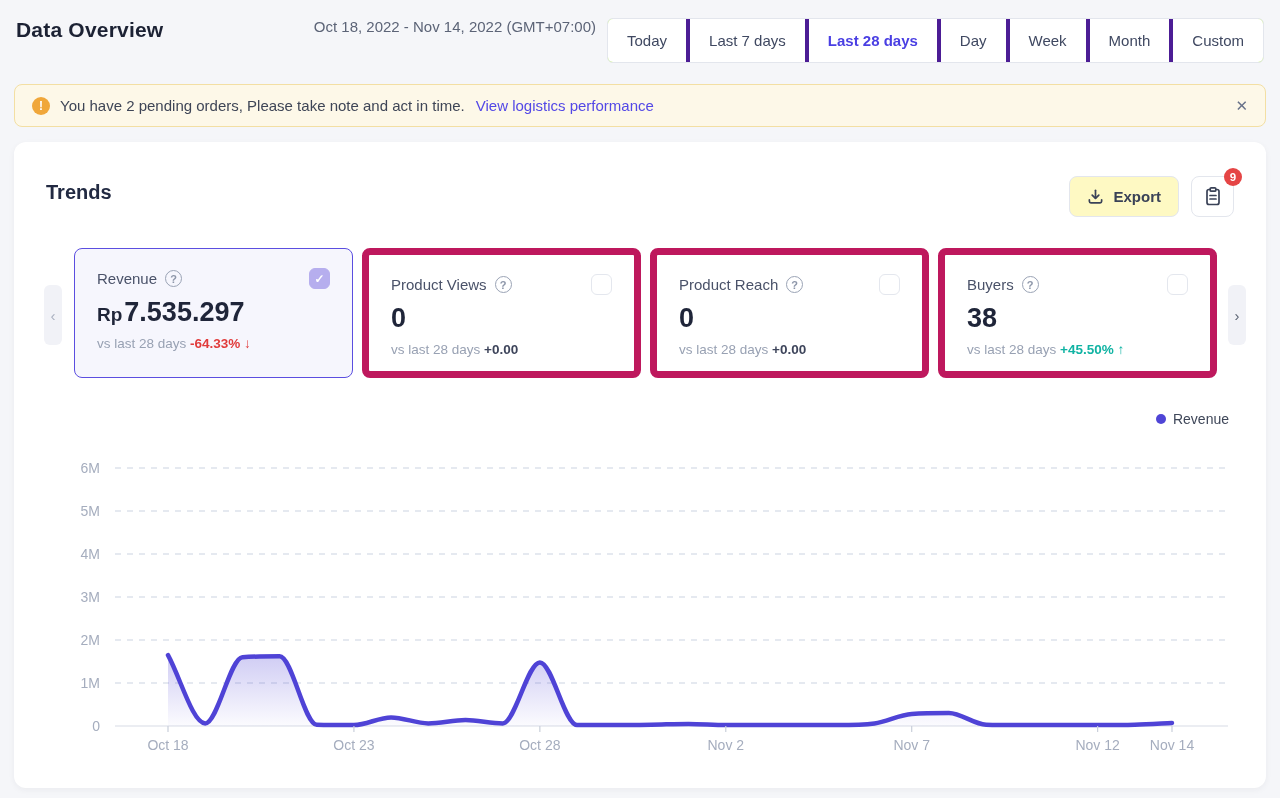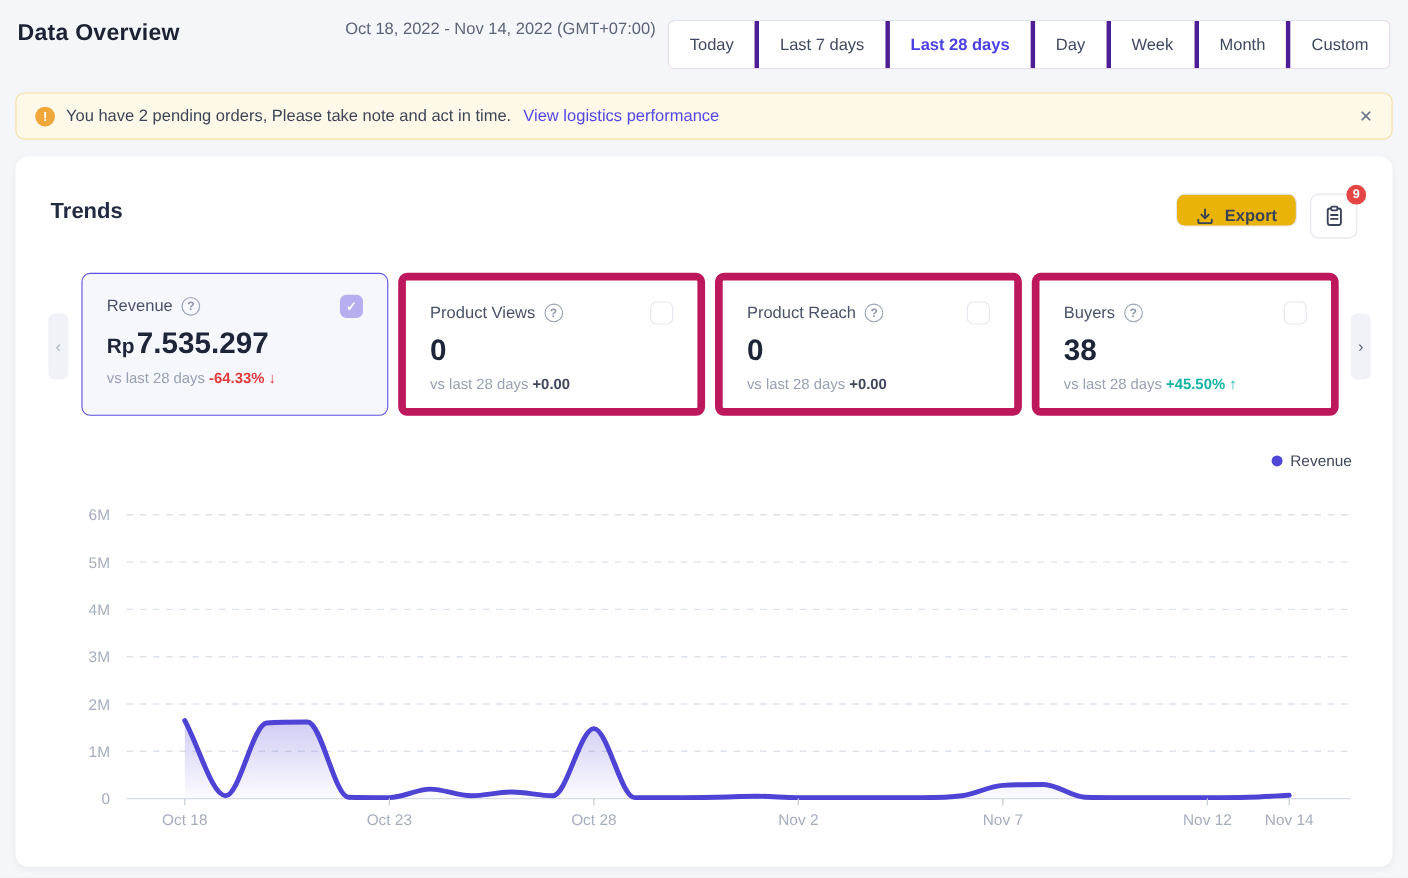--- a/index.html
+++ b/index.html
@@ -4,38 +4,38 @@
 <style>
   * { margin:0; padding:0; box-sizing:border-box; }
   html,body { background:#e9ebf1; }
   body { font-family:"Liberation Sans", sans-serif; }
   .stage { position:relative; width:1280px; height:798px; background:#f5f6f9; overflow:hidden; }
 
   
   .hdr { display:flex; align-items:flex-start; padding:18px 16px 0 16px; height:66px; }
   .hdr h1 { font-size:21px; font-weight:800; color:#1c2234; letter-spacing:.2px; }
   .daterange { margin-left:auto; margin-right:11px; font-size:15px; color:#5c6477; }
-  .tabs { display:flex; background:#f9a8d4; border:1px solid #e3e6ed; border-radius:6px; overflow:hidden; height:45px; align-items:stretch; }
+  .tabs { display:flex; background:#bef264; border:1px solid #e3e6ed; border-radius:6px; overflow:hidden; height:45px; align-items:stretch; }
   .tab { padding:0 19px; font-size:15px; color:#3f4861; background:#fff; border:none; border-left:4px solid #4c1d95; cursor:pointer; font-family:inherit; }
   .tab:first-child { border-left:none; }
   .tab.active { color:#4a3fe3; font-weight:700; }
 
   
   .banner { position:absolute; left:14px; right:14px; top:84px; height:43px; background:#fdf8e8; border:1px solid #f3dfa3; border-radius:8px; display:flex; align-items:center; padding:0 17px; gap:10px; }
   .warn { flex:none; width:18px; height:18px; border-radius:50%; background:#f0a73a; color:#fff; font-weight:800; font-size:12px; display:flex; align-items:center; justify-content:center; }
   .banner .txt { font-size:15px; color:#3e4556; }
   .banner a { font-size:15px; color:#5348e6; text-decoration:none; cursor:pointer; margin-left:1px; }
   .banner .close { margin-left:auto; background:none; border:none; color:#687289; font-size:15px; cursor:pointer; font-family:inherit; }
 
   
   .panel { position:absolute; left:14px; right:14px; top:142px; height:646px; background:#fff; border-radius:12px; box-shadow:0 2px 6px rgba(30,35,60,.05); }
   .panel-head { display:flex; align-items:flex-start; padding:34px 32px 0 32px; }
   .panel-head h2 { font-size:20px; font-weight:800; color:#222a42; margin-top:5px; }
   .actions { margin-left:auto; display:flex; gap:12px; }
-  .export { height:30px; padding:0 17px; border:1px solid #e3e6ed; border-radius:8px; background:#eab308; display:flex; align-items:flex-end; gap:9px; font-size:15px; font-weight:700; color:#3a4257; cursor:pointer; font-family:inherit; }
+  .export { height:41px; padding:0 17px; border:1px solid #e3e6ed; border-radius:8px; background:#fef9c3; display:flex; align-items:center; gap:9px; font-size:15px; font-weight:700; color:#3a4257; cursor:pointer; font-family:inherit; }
   .clipbtn { position:relative; width:43px; height:41px; border:1px solid #e3e6ed; border-radius:8px; background:#fff; display:flex; align-items:center; justify-content:center; cursor:pointer; }
   .badge { position:absolute; top:-9px; right:-9px; min-width:18px; height:18px; border-radius:9px; background:#e54545; color:#fff; font-size:11.5px; font-weight:700; display:flex; align-items:center; justify-content:center; padding:0 4px; }
 
   
   .nav { position:absolute; top:143px; width:18px; height:60px; border-radius:6px; background:#f1f2f7; border:none; color:#aab1c0; font-size:15px; display:flex; align-items:center; justify-content:center; cursor:pointer; padding:0; font-family:inherit; }
   .nav.prev { left:30px; }
   .nav.next { right:20px; color:#5b6372; }
 
   
   .cards { position:absolute; left:60px; top:106px; display:flex; gap:9px; }

